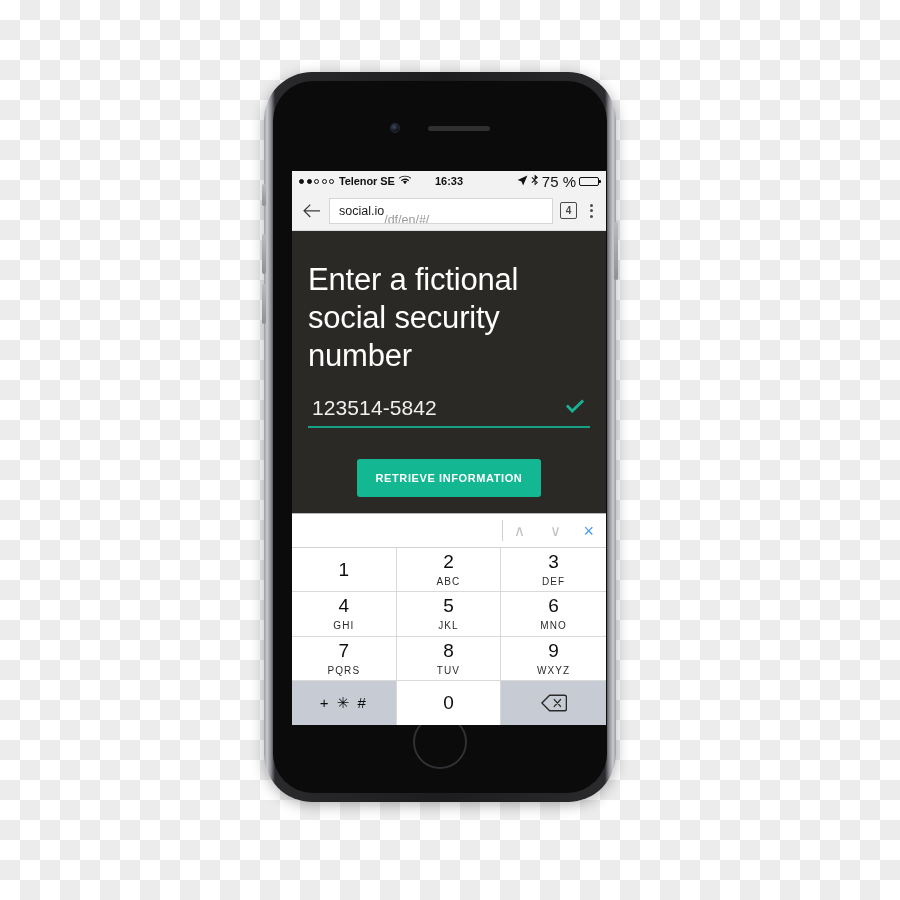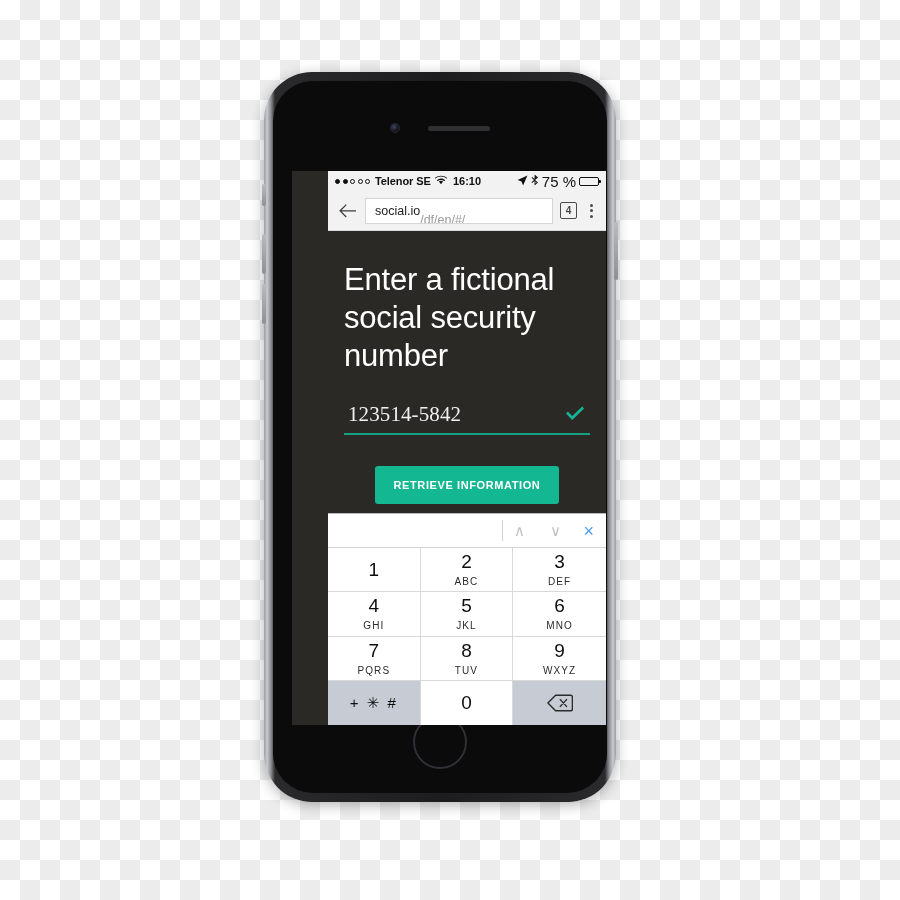--- a/index.html
+++ b/index.html
@@ -92,21 +92,20 @@
 
   
   #screen {
     position: absolute;
     left: 19px;
     top: 90px;
     width: 314px;
     height: 554px;
     overflow: hidden;
     background: #2b2926;
-    padding-left: 36px;
   }
 
   
   #status-bar {
     height: 20px;
     background: #f2f2f2;
     display: flex;
     align-items: center;
     padding: 0 7px;
     font-size: 11px;
@@ -210,26 +209,25 @@
     height: 282px;
   }
   #page-heading {
     color: #ffffff;
     font-size: 31px;
     font-weight: normal;
     line-height: 1.22;
     letter-spacing: -0.2px;
   }
   #ssn-field-row {
-    margin-top: 28px;
+    margin-top: 22px;
     display: flex;
     align-items: flex-end;
     border-bottom: 2px solid #16a085;
     padding: 0 4px 6px 4px;
-    font-family: Liberation Serif, serif;
   }
   #ssn-value {
     color: #f0f0f0;
     font-size: 21px;
     letter-spacing: 0.1px;
     flex: 1;
   }
   #ssn-check {
     color: #16b394;
     font-size: 22px;
@@ -361,21 +359,21 @@
           <span class="sdot"></span>
         </div>
         <span id="carrier-name">Telenor SE</span>
         <span id="wifi-icon">
           <svg width="12" height="10" viewBox="0 0 12 10" aria-hidden="true">
             <path d="M6 9.2 3.9 6.6a3.4 3.4 0 0 1 4.2 0z" fill="#111"></path>
             <path d="M6 5.1c-1.25 0-2.4.45-3.25 1.2L1.9 5.2A6.1 6.1 0 0 1 6 3.6c1.6 0 3.06.6 4.1 1.6L9.25 6.3A4.85 4.85 0 0 0 6 5.1z" fill="#111"></path>
             <path d="M6 1.6c-2.2 0-4.2.82-5.6 2.15L0 2.85A9.5 9.5 0 0 1 6 0.7c2.3 0 4.4.8 6 2.15l-.4.9C10.2 2.42 8.2 1.6 6 1.6z" fill="#111"></path>
           </svg>
         </span>
-        <span id="status-time">16:10</span>
+        <span id="status-time">16:33</span>
         <div id="status-right">
           <span id="location-icon">
             <svg width="11" height="11" viewBox="0 0 11 11" aria-hidden="true">
               <path d="M10.4 0.6 0.6 4.9l3.9 1.6 1.6 3.9z" fill="#111"></path>
             </svg>
           </span>
           <span id="bluetooth-icon">
             <svg width="8" height="12" viewBox="0 0 8 12" aria-hidden="true">
               <path d="M3.6 0.4 7 3.5 4 6l3 2.5-3.4 3.1V7.1L1.2 9 0.5 8.2 3 6 0.5 3.8l.7-.8L3.6 4.9zm.9 2.9L5.6 4.3 4.5 5.3zm0 4.2v2l1.1-1z" fill="#111"></path>
             </svg>

